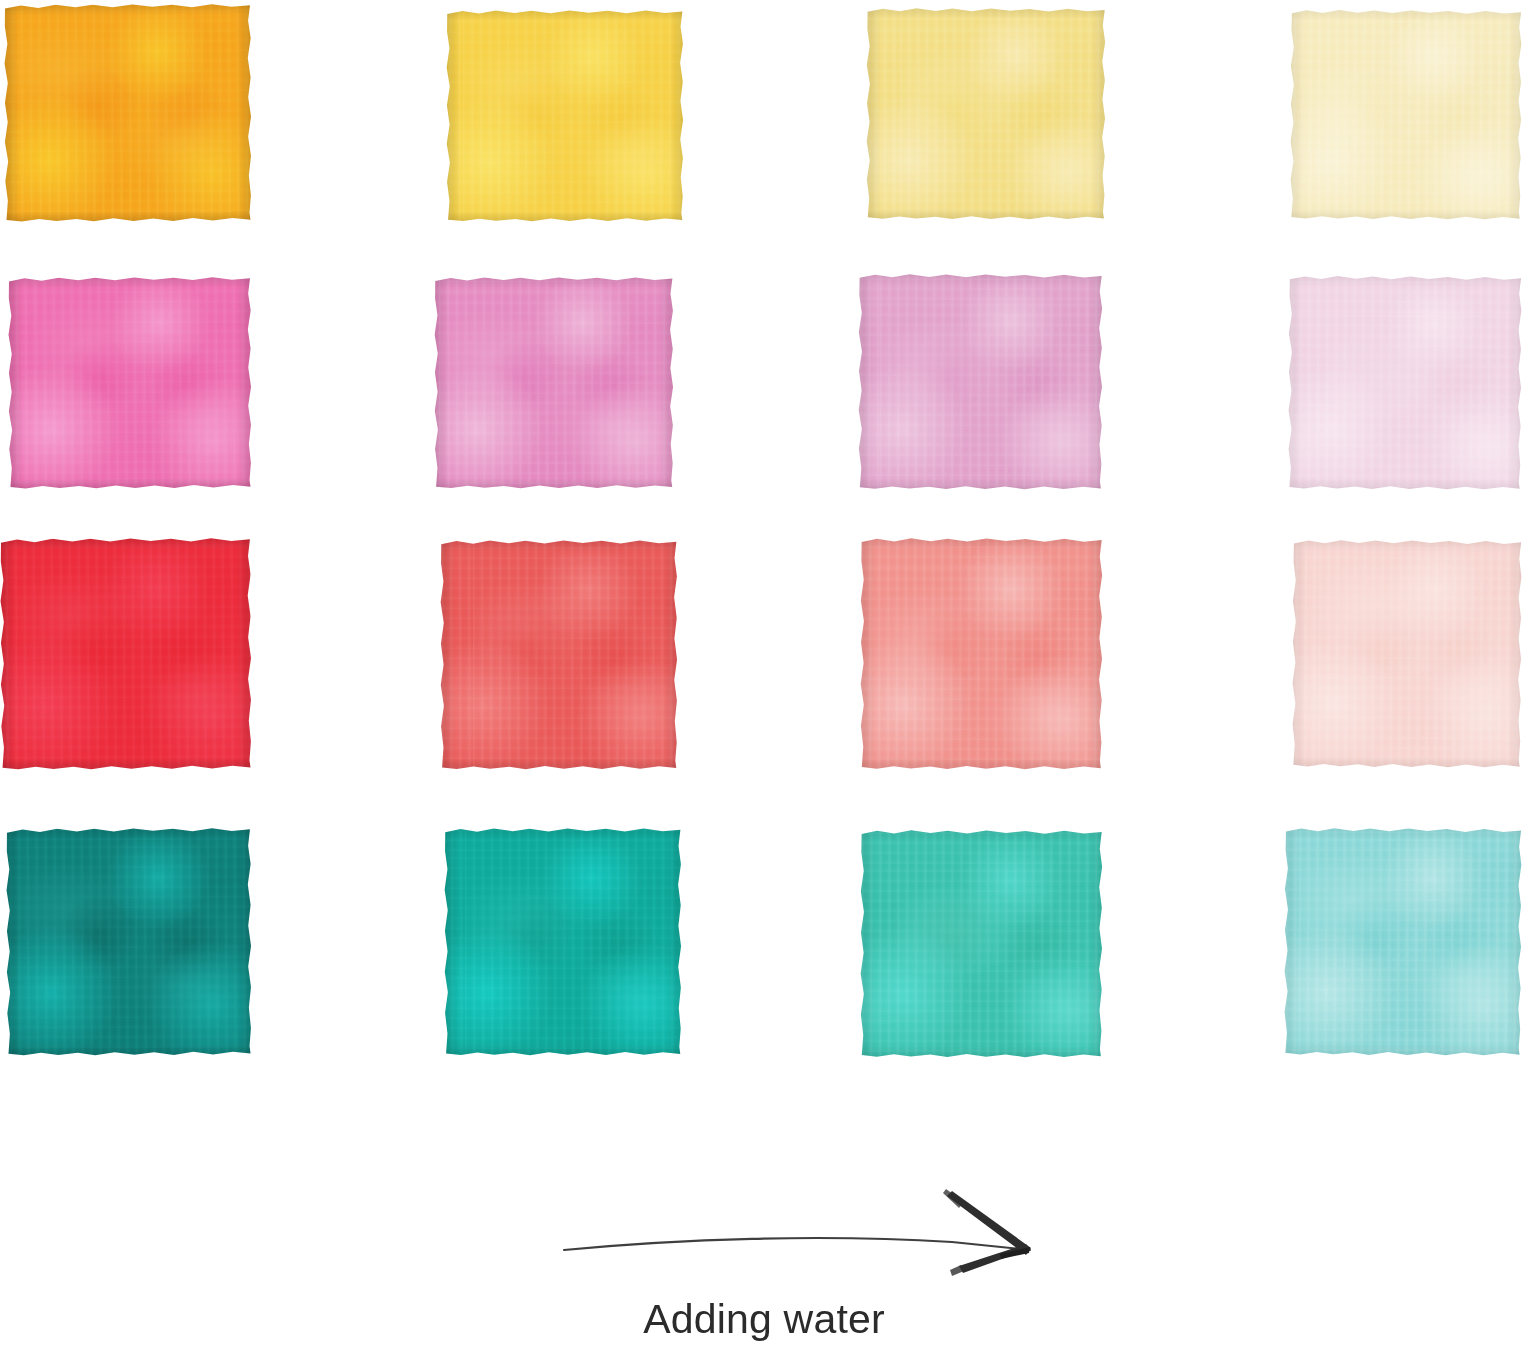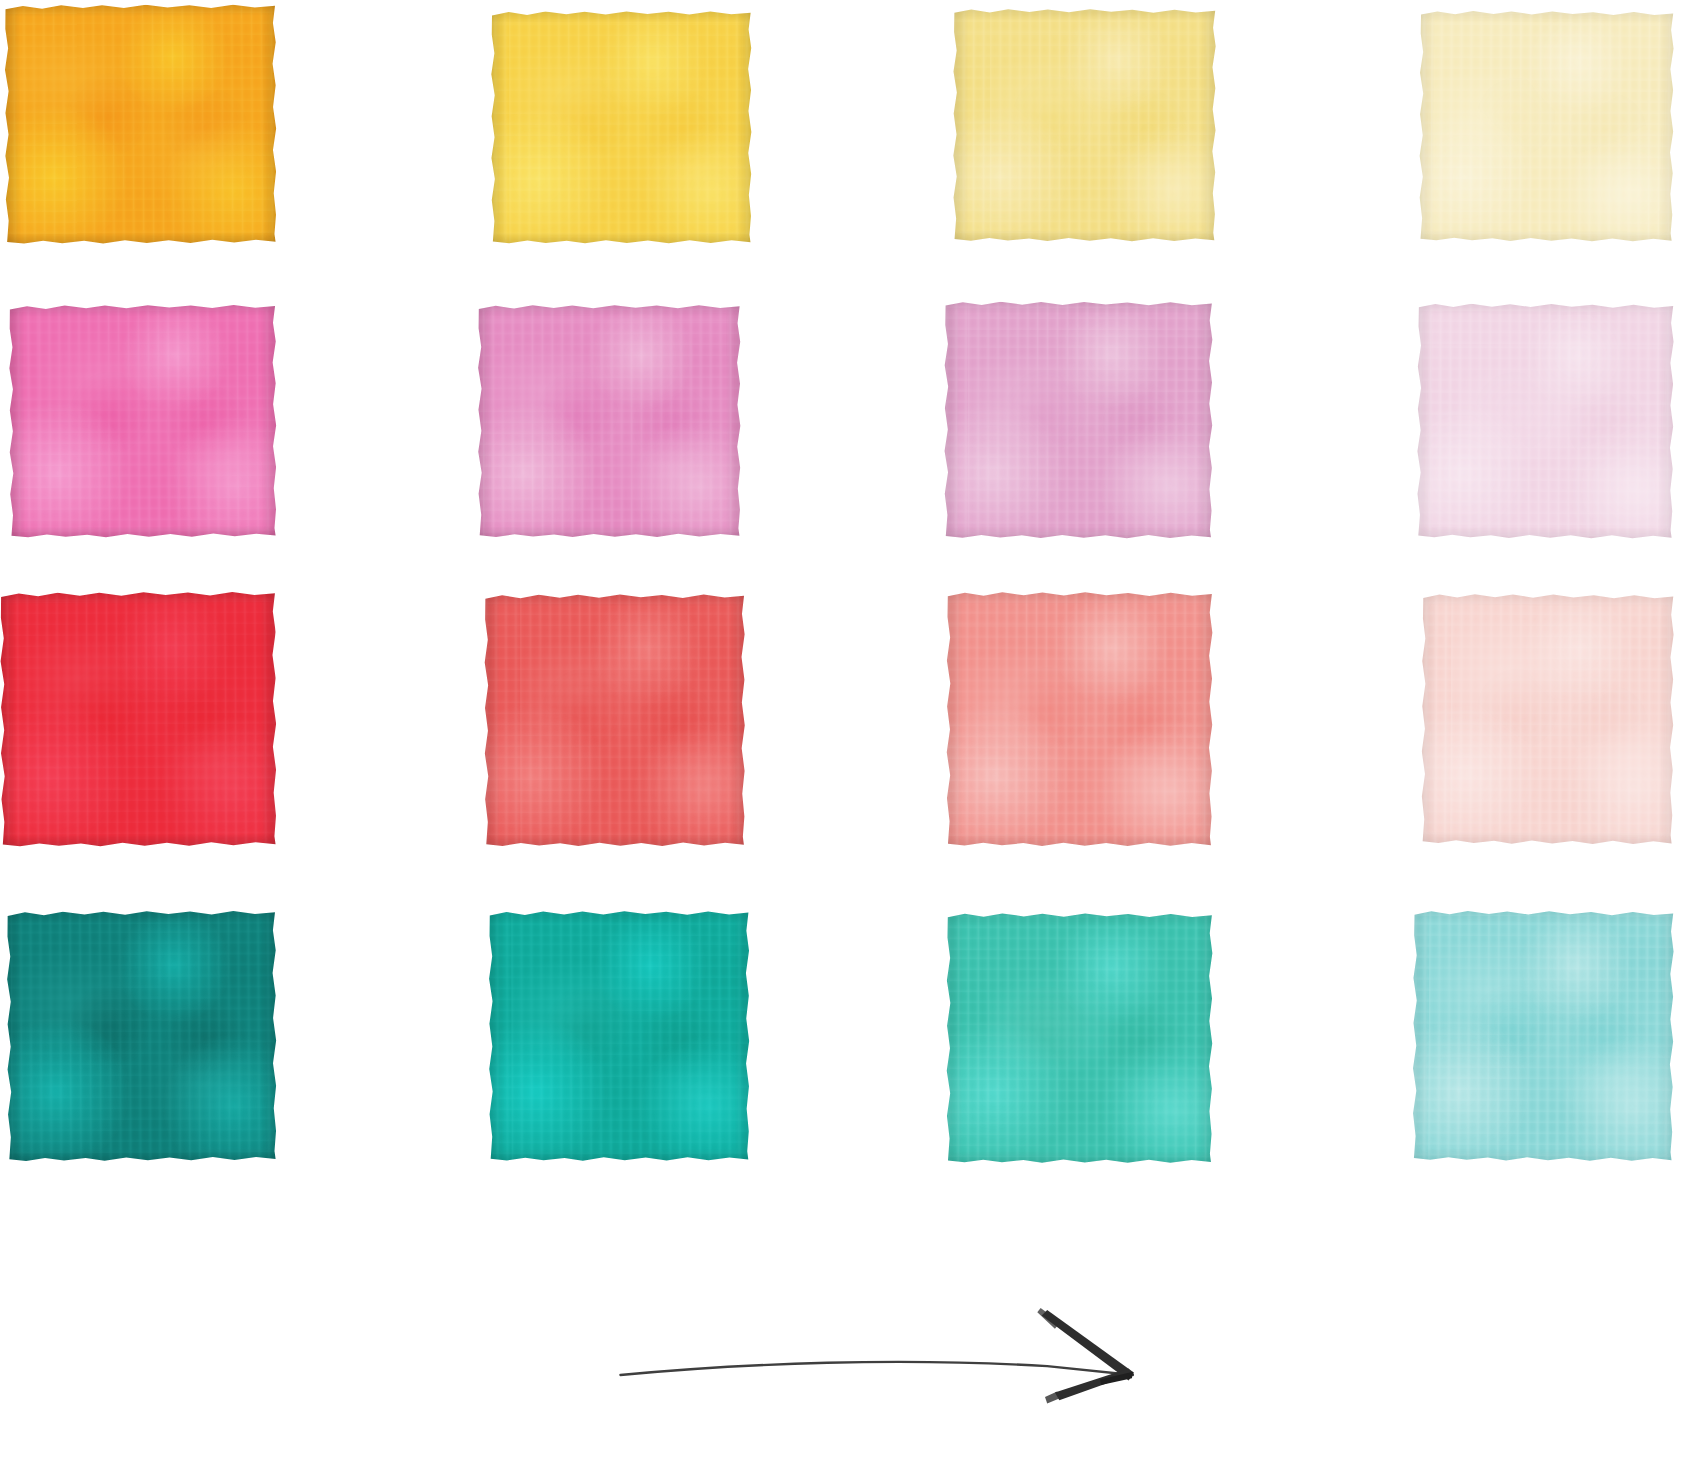--- a/index.html
+++ b/index.html
@@ -280,14 +280,15 @@
 
       <path d="M392,13 L471,70 L466,77 L387,18 Z" fill="#2e2e2e"></path>
       <path d="M386,11 L404,24 L399,30 L383,15 Z" fill="#2e2e2e" opacity=".75"></path>
 
       <path d="M470,71 L403,95 L399,88 L466,66 Z" fill="#2e2e2e"></path>
       <path d="M404,93 L392,98 L390,92 L401,87 Z" fill="#2e2e2e" opacity=".8"></path>
       <path d="M470,69 L440,76 L441,81 L469,75 Z" fill="#1f1f1f"></path>
     </svg>
   </div>
 
+  <div id="caption">Adding water</div>
 
 </div>
 
 </body></html>

